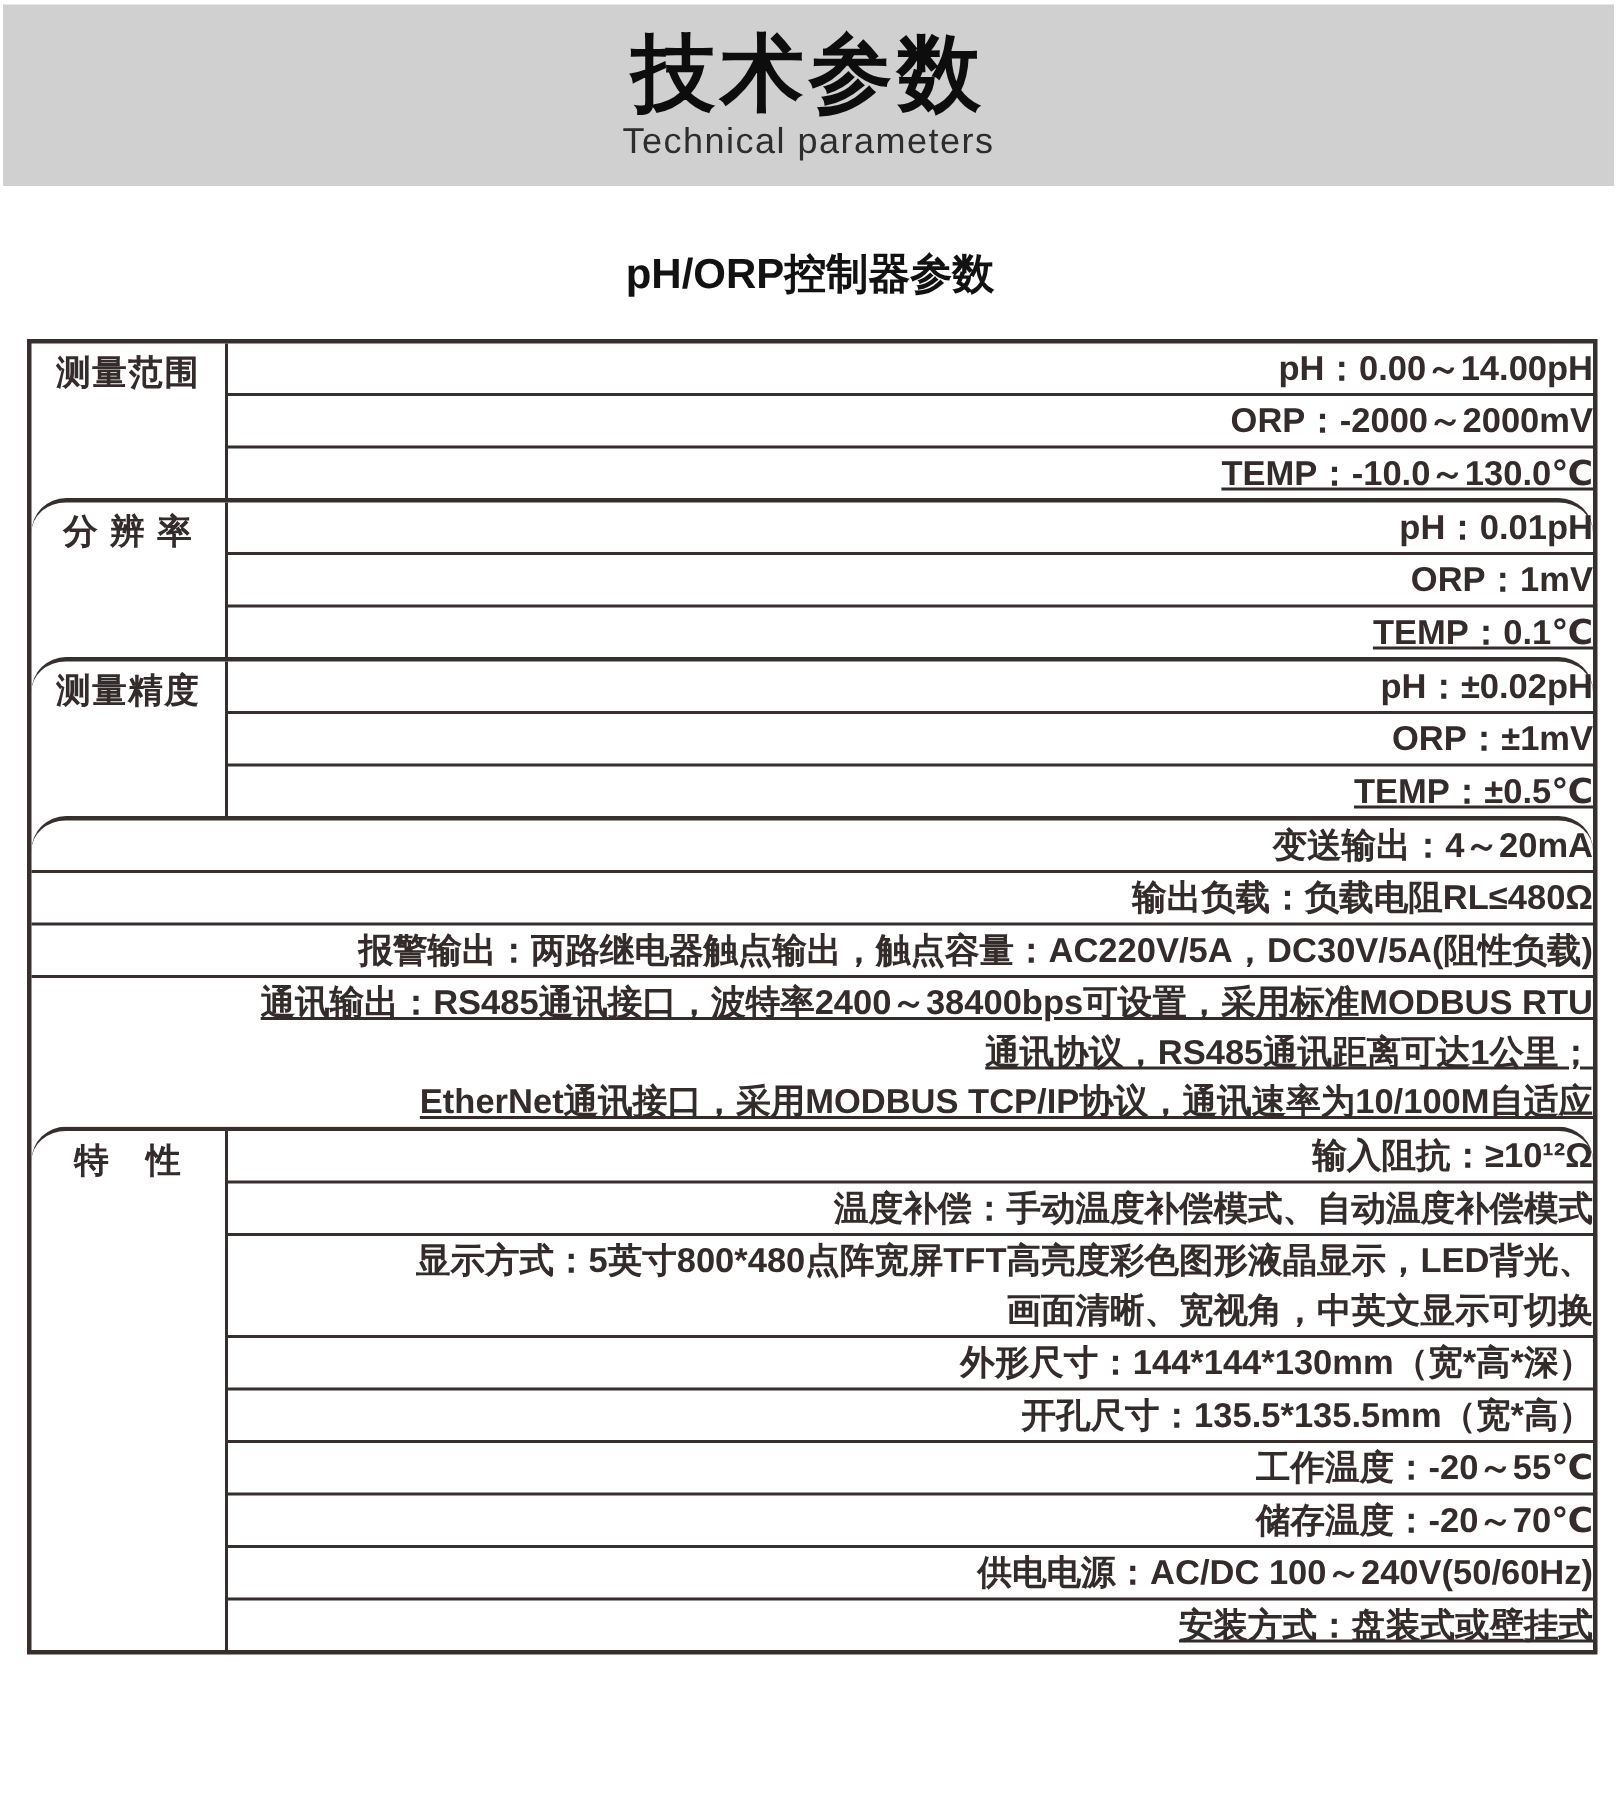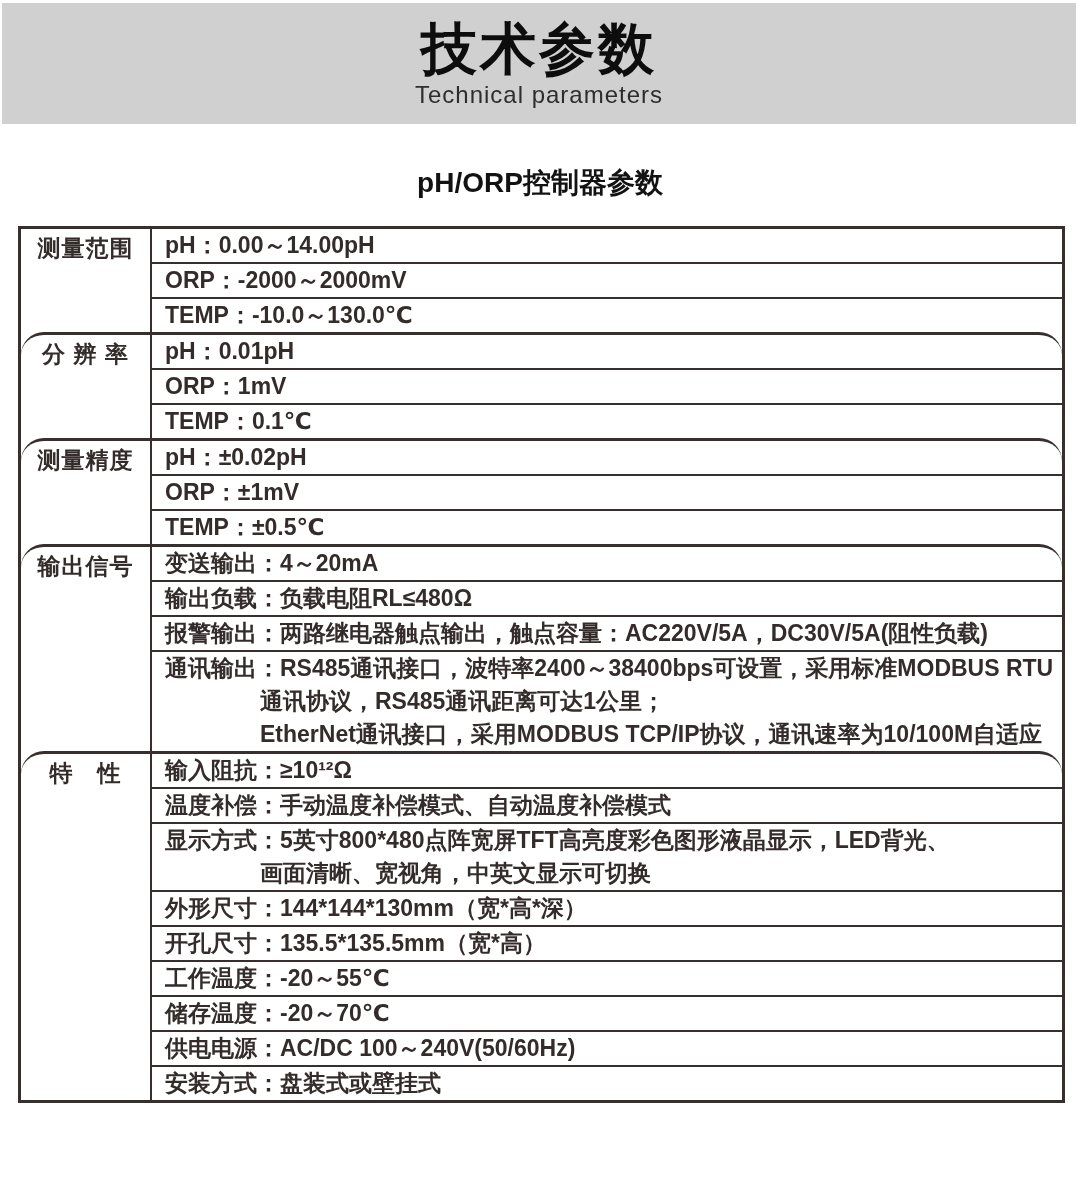--- a/index.html
+++ b/index.html
@@ -57,23 +57,23 @@
     width:131px;
     flex:0 0 131px;
     border-right:2px solid var(--border);
     padding-top:4px;
     text-align:center;
     font-size:23px;
     font-weight:700;
     letter-spacing:1px;
     color:var(--text);
   }
-  .group-rows{flex:1;display:flex;flex-direction:column;min-width:0;}
+  .group-rows{flex:1;display:flex;flex-direction:column;min-width:0;text-align:right;}
   .row{border-bottom:2px solid var(--border);}
-  .row:last-child{border-bottom:none;}
+  .row:last-child{border-bottom:none;text-decoration:underline;}
   .line{
     height:33px;
     line-height:33px;
     padding-left:13px;
     font-size:23px;
     font-weight:600;
     white-space:nowrap;
     color:var(--text);
   }
   .line.cont{padding-left:108px;}
@@ -125,21 +125,20 @@
         </div>
         <div class="row">
           <div class="line">ORP：±1mV</div>
         </div>
         <div class="row">
           <div class="line">TEMP：±0.5℃</div>
         </div>
       </div>
     </div>
     <div class="group">
-      <div class="group-label">输出信号</div>
       <div class="group-rows">
         <div class="row">
           <div class="line">变送输出：4～20mA</div>
         </div>
         <div class="row">
           <div class="line">输出负载：负载电阻RL≤480Ω</div>
         </div>
         <div class="row">
           <div class="line">报警输出：两路继电器触点输出，触点容量：AC220V/5A，DC30V/5A(阻性负载)</div>
         </div>

